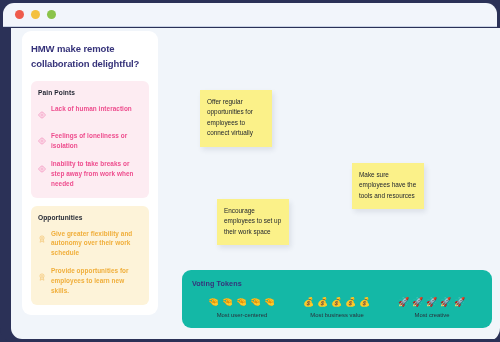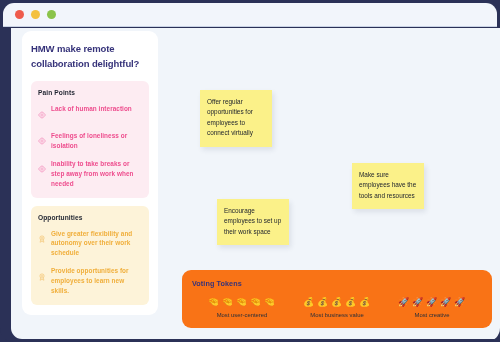--- a/index.html
+++ b/index.html
@@ -112,21 +112,21 @@
   }
   .sticky-1 { left: 189px; top: 62px;  width: 72px; }
   .sticky-2 { left: 341px; top: 135px; width: 72px; }
   .sticky-3 { left: 206px; top: 171px; width: 72px; }
 
   
   .voting-card {
     position: absolute;
     left: 171px; top: 242px;
     width: 310px;
-    background: #f97316;
+    background: #14b8a6;
     border-radius: 9px;
     padding: 9px 10px 10px 10px;
   }
   .voting-title {
     font-size: 7.2px;
     font-weight: bold;
     color: #36337a;
     margin-bottom: 8px;
     letter-spacing: 0.1px;
   }

